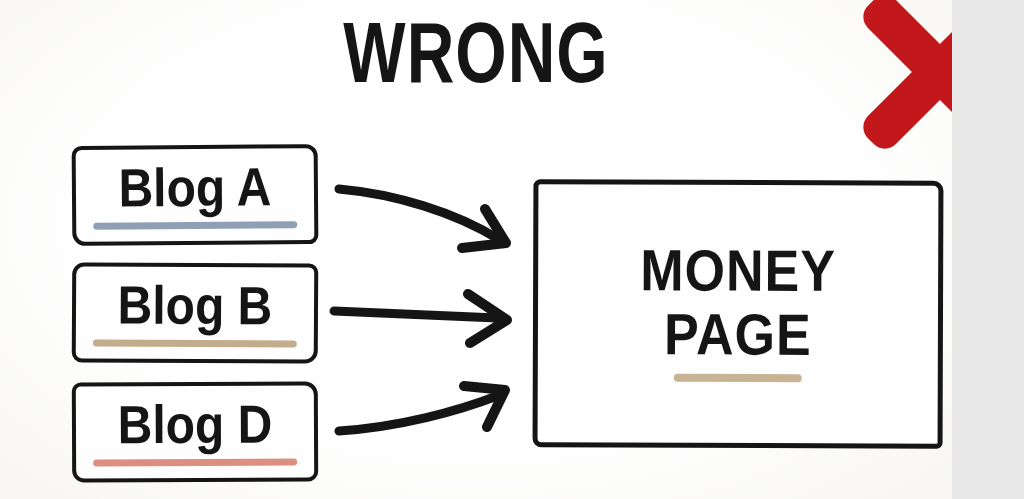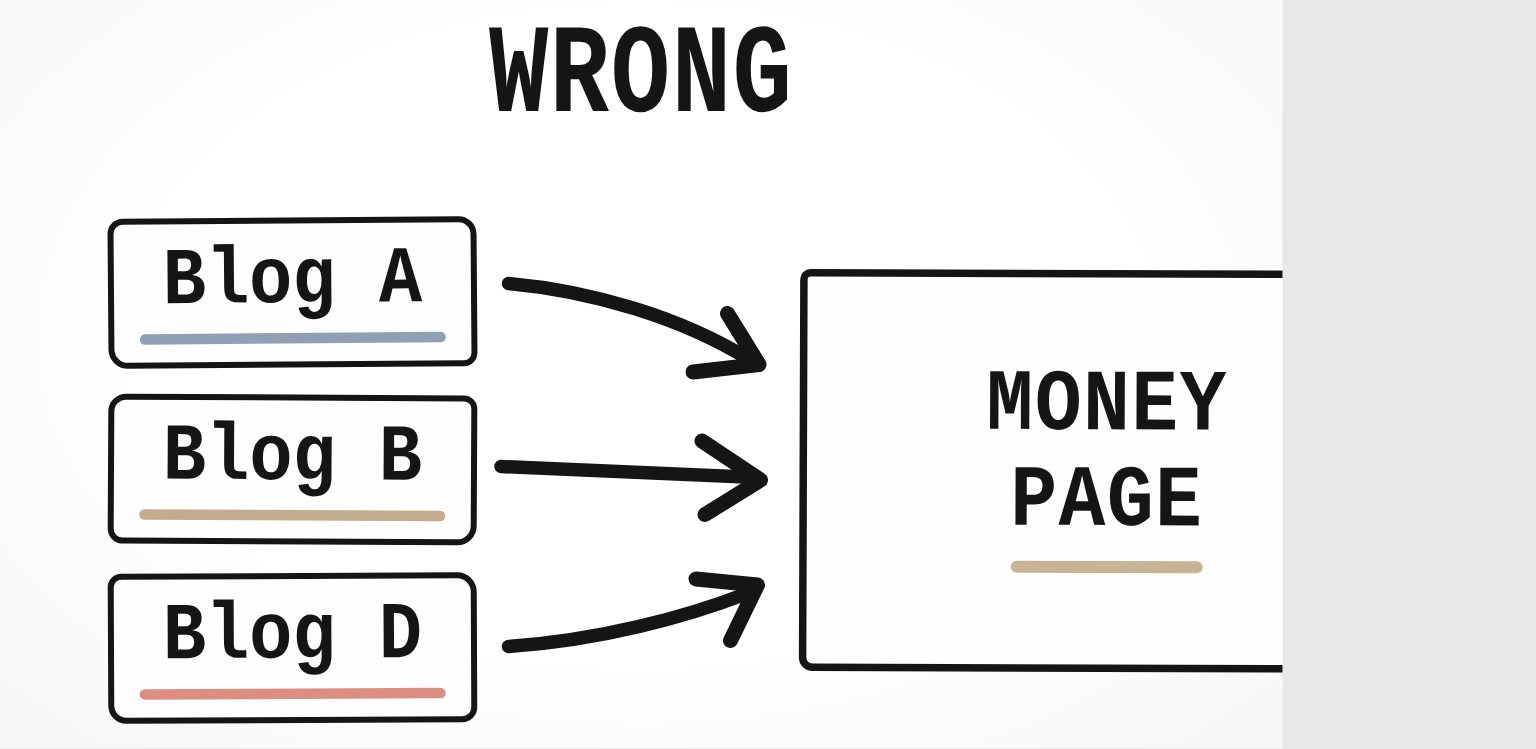--- a/index.html
+++ b/index.html
@@ -2,26 +2,26 @@
 <html><head>
 <meta charset="utf-8">
 <style>
   html, body {
     margin: 0;
     padding: 0;
     background: #e8e8e8;
   }
   .canvas {
     position: relative;
-    width: 855px;
+    width: 952px;
     height: 499px;
     overflow: hidden;
     background: #fcfcfc;
     background: radial-gradient(ellipse at 50% 45%, #ffffff 55%, #f7f6f4 100%);
-    font-family: Liberation Mono, monospace;
+    font-family: Liberation Sans, sans-serif;
     color: #151515;
   }
 
   
   .title {
     position: absolute;
     top: 14px;
     left: 0;
     width: 100%;
     text-align: center;

